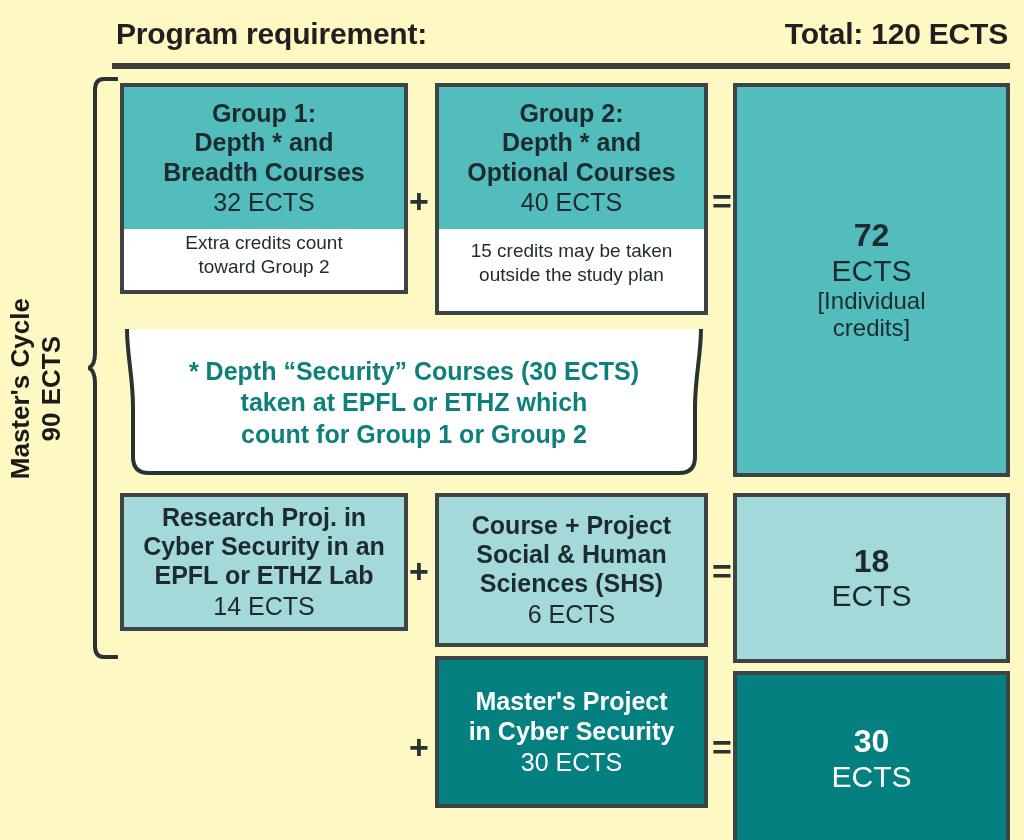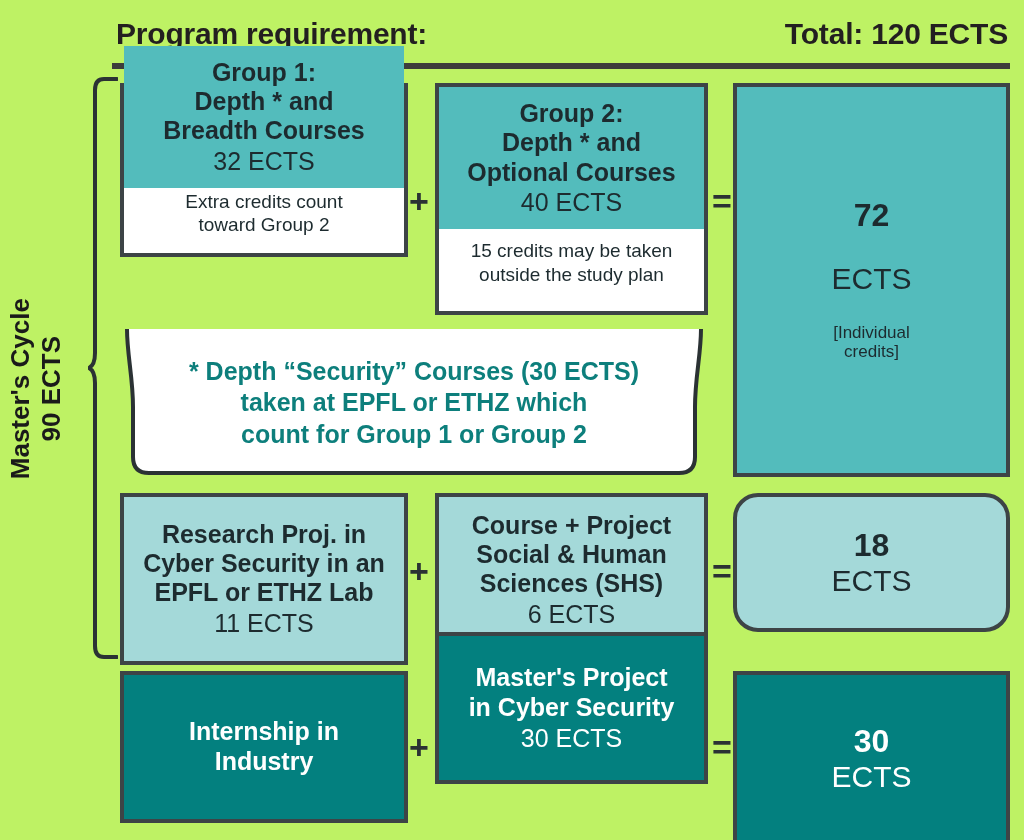--- a/index.html
+++ b/index.html
@@ -10,21 +10,21 @@
   }
   body {
     font-family: "Liberation Sans", sans-serif;
     color: #1d2b2f;
   }
   #page {
     position: relative;
     width: 1024px;
     height: 840px;
     overflow: hidden;
-    background: #bef264;
+    background: #fef9c3;
   }
 
   
   .hdr {
     position: absolute;
     top: 17px;
     font-size: 30px;
     font-weight: 700;
     letter-spacing: -0.2px;
     color: #231f20;
@@ -72,21 +72,21 @@
   .box {
     position: absolute;
     border: 4px solid #3d4446;
     box-sizing: border-box;
     display: flex;
     flex-direction: column;
     align-items: center;
     justify-content: center;
     text-align: center;
   }
-  .teal-mid  { background: #53bcbc; gap: 28px; }
+  .teal-mid  { background: #53bcbc; }
   .teal-lite { background: #a4d9d9; }
   .teal-dark { background: #03807f; }
 
   .box .title {
     font-size: 25px;
     font-weight: 700;
     line-height: 1.17;
     white-space: pre-line;
   }
   .box .ects {
@@ -183,21 +183,21 @@
     font-size: 32px;
     font-weight: 700;
     line-height: 1.1;
   }
   .total .unit {
     font-size: 30px;
     font-weight: 400;
     line-height: 1.1;
   }
   .total .sub {
-    font-size: 17px;
+    font-size: 24px;
     font-weight: 400;
     line-height: 1.15;
     white-space: pre-line;
   }
   .teal-dark.total .num,
   .teal-dark.total .unit { color: #ffffff; }
 </style>
 </head>
 <body>
 
@@ -211,21 +211,21 @@
 
   <div id="cycle-label">Master's Cycle
 90 ECTS</div>
 
   <div id="cycle-brace">
     <svg width="30" height="584" viewBox="0 0 30 584" fill="none" xmlns="http://www.w3.org/2000/svg" aria-hidden="true">
       <path d="M29 3 H16 Q7 3 7 14 V277 Q7 289 1 292 Q7 295 7 307 V570 Q7 581 16 581 H29" stroke="#2b3234" stroke-width="4" fill="none" stroke-linecap="round" stroke-linejoin="round"></path>
     </svg>
   </div>
 
-  <div class="group-box" style="left:120px; top:83px; width:288px; height:174px;justify-content:flex-end;">
+  <div class="group-box" style="left:120px; top:83px; width:288px; height:211px;">
     <div class="group-head">
       <div class="title">Group 1:
 Depth * and
 Breadth Courses</div>
       <div class="ects">32 ECTS</div>
     </div>
     <div class="group-note">Extra credits count
 toward Group 2</div>
   </div>
 
@@ -253,52 +253,47 @@
 
   <div id="note-panel">
     <svg width="588" height="148" viewBox="0 0 588 148" fill="none" xmlns="http://www.w3.org/2000/svg" aria-hidden="true">
       <path d="M7 0 C7 26 13 48 13 78 V128 Q13 144 29 144 H559 Q575 144 575 128 V78 C575 48 581 26 581 0" stroke="#2b3234" stroke-width="4" fill="#ffffff" stroke-linecap="round" stroke-linejoin="round"></path>
     </svg>
     <div id="note-text">* Depth “Security” Courses (30 ECTS)
 taken at EPFL or ETHZ which
 count for Group 1 or Group 2</div>
   </div>
 
-  <div class="box teal-lite" style="left:120px; top:493px; width:288px; height:172px;">
+  <div class="box teal-lite" style="left:120px; top:493px; width:288px; height:138px;">
     <div class="title">Research Proj. in
 Cyber Security in an
 EPFL or ETHZ Lab</div>
-    <div class="ects">11 ECTS</div>
+    <div class="ects">14 ECTS</div>
   </div>
 
   <div class="op" style="left:402px; top:554px;">+</div>
 
   <div class="box teal-lite" style="left:435px; top:493px; width:273px; height:154px;">
     <div class="title">Course + Project
 Social &amp; Human
 Sciences (SHS)</div>
     <div class="ects">6 ECTS</div>
   </div>
 
   <div class="op" style="left:705px; top:554px;">=</div>
 
-  <div class="box teal-lite total" style="left:733px; top:493px; width:277px; height:139px;border-radius:25px;">
+  <div class="box teal-lite total" style="left:733px; top:493px; width:277px; height:170px;">
     <div class="num">18</div>
     <div class="unit">ECTS</div>
   </div>
 
-  <div class="box teal-dark" style="left:120px; top:671px; width:288px; height:152px;">
-    <div class="title">Internship in
-Industry</div>
-    <div class="ects"></div>
-  </div>
 
   <div class="op" style="left:402px; top:730px;">+</div>
 
-  <div class="box teal-dark" style="left:435px; top:632px; width:273px; height:152px;">
+  <div class="box teal-dark" style="left:435px; top:656px; width:273px; height:152px;">
     <div class="title">Master's Project
 in Cyber Security</div>
     <div class="ects">30 ECTS</div>
   </div>
 
   <div class="op" style="left:705px; top:730px;">=</div>
 
   <div class="box teal-dark total" style="left:733px; top:671px; width:277px; height:175px;">
     <div class="num">30</div>
     <div class="unit">ECTS</div>

